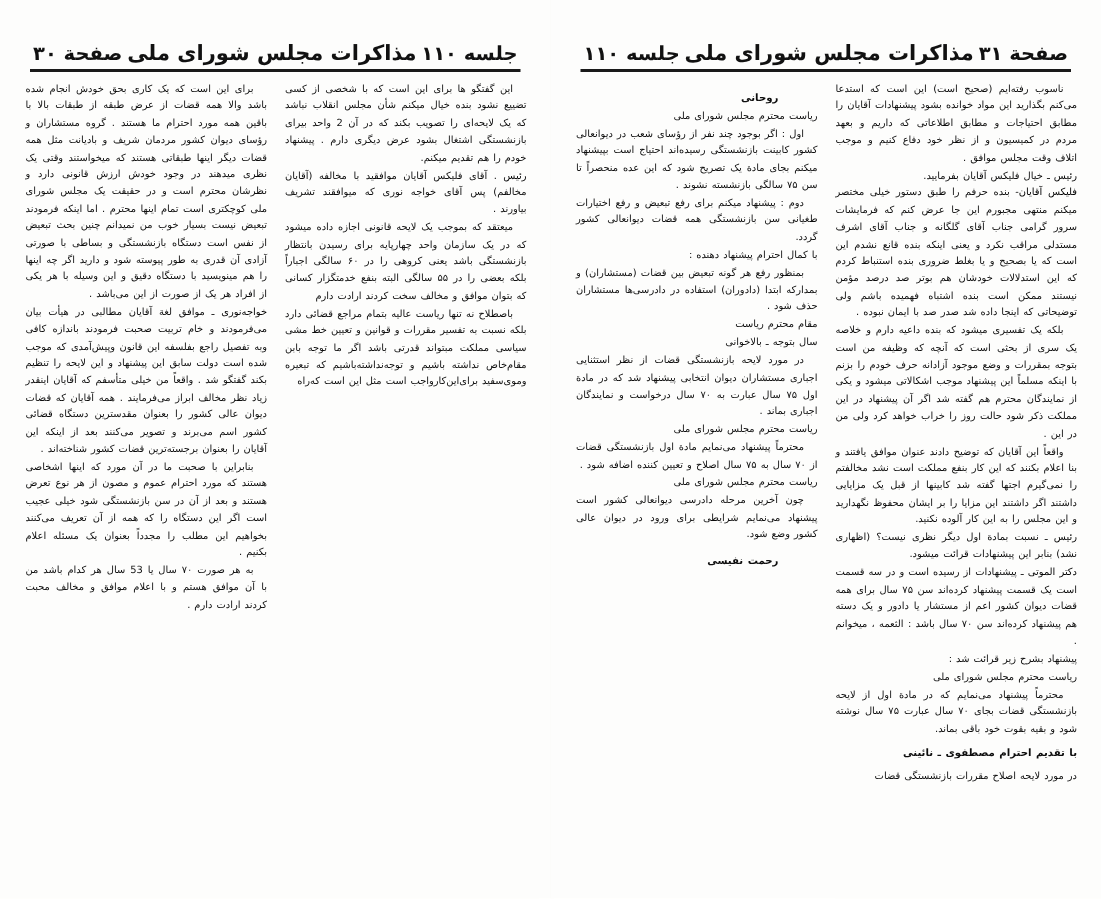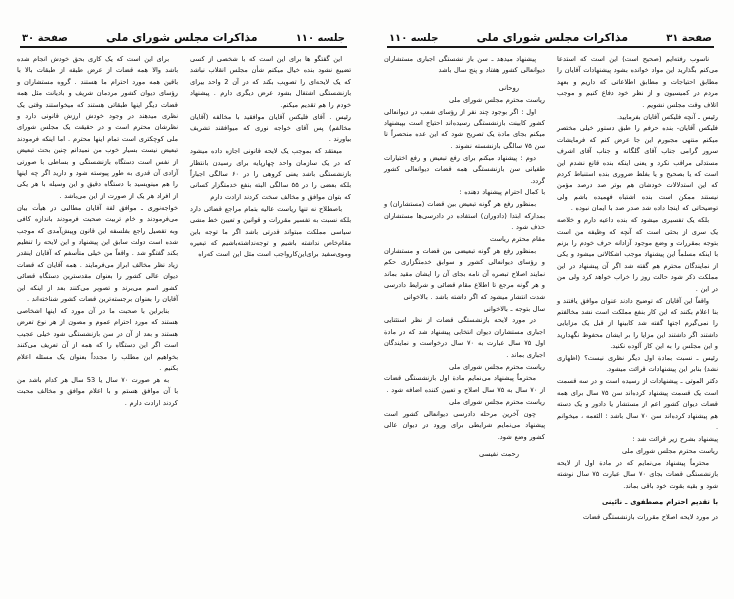--- a/index.html
+++ b/index.html
@@ -34,29 +34,29 @@
     position:relative;
     height:20px;
     display:flex;
     align-items:flex-end;
     justify-content:space-between;
     direction:rtl;
     padding:0 6px 1px 6px;
     box-sizing:border-box;
   }
   .running-head .rh-item{
-    font-size:10px;
+    font-size:13px;
     font-weight:bold;
     color:#111;
     letter-spacing:0.2px;
     white-space:nowrap;
     line-height:1;
   }
   .running-head .rh-title{
-    font-size:11px;
+    font-size:14px;
     font-weight:bold;
   }
   .head-rule{
     height:2px;
     background:#1a1a1a;
     margin:2px 4px 0 4px;
   }
 
   
   .columns{
@@ -88,21 +88,21 @@
   .col p.center{ text-align:right; text-indent:0; }
   .col p.sig{
     text-align:center;
     font-weight:bold;
     font-size:6.8px;
     margin-top:5px;
     margin-bottom:4px;
   }
   .col p.sig-right{
     text-align:center;
-    font-weight:normal;
+    font-weight:bold;
     font-size:6.8px;
     padding-right:26px;
     margin-top:6px;
   }
   .spk{
     font-weight:normal;
     color:#000;
   }
   
   .grain{
@@ -137,44 +137,42 @@
     <div class="running-head">
       <span class="rh-item">صفحة ۳۱</span>
       <span class="rh-item rh-title">مذاکرات مجلس شورای ملی</span>
       <span class="rh-item">جلسه ۱۱۰</span>
     </div>
     <div class="head-rule"></div>
 
     <div class="columns">
 
       <div class="col">
-        <p class="indent">ناسوب رفته‌ایم (صحیح است) این است که استدعا می‌کنم بگذارید این مواد خوانده بشود پیشنهادات آقایان را مطابق احتیاجات و مطابق اطلاعاتی که داریم و بعهد مردم در کمیسیون و از نظر خود دفاع کنیم و موجب اتلاف وقت مجلس نشویم .</p>
-        <p><span class="spk">رئیس</span><span> ـ آنچه فلیکس آقایان بفرمایید.</span></p>
+        <p class="indent">ناسوب رفته‌ایم (صحیح است) این است که استدعا می‌کنم بگذارید این مواد خوانده بشود پیشنهادات آقایان را مطابق احتیاجات و مطابق اطلاعاتی که داریم و بعهد مردم در کمیسیون و از نظر خود دفاع کنیم و موجب اتلاف وقت مجلس موافق .</p>
+        <p><span class="spk">رئیس</span><span> ـ خیال فلیکس آقایان بفرمایید.</span></p>
         <p><span class="spk">فلیکس آقایان</span><span>- بنده حرفم را طبق دستور خیلی مختصر میکنم منتهی مجبورم این جا عرض کنم که فرمایشات سرور گرامی جناب آقای گلگانه و جناب آقای اشرف مستدلی مراقب نکرد و یعنی اینکه بنده قانع نشدم این است که یا بصحیح و یا بغلط ضروری بنده استنباط کردم که این استدلالات خودشان هم بوتر صد درصد مؤمن نیستند ممکن است بنده اشتباه فهمیده باشم ولی توضیحاتی که اینجا داده شد صدر صد با ایمان نبوده .</span></p>
         <p class="indent">بلکه یک تفسیری میشود که بنده داعیه دارم و خلاصه یک سری از بحثی است که آنچه که وظیفه من است بتوجه بمقررات و وضع موجود آزادانه حرف خودم را بزنم با اینکه مسلماً این پیشنهاد موجب اشکالاتی میشود و یکی از نمایندگان محترم هم گفته شد اگر آن پیشنهاد در این مملکت ذکر شود حالت روز را خراب خواهد کرد ولی من در این .</p>
         <p class="indent">واقعاً این آقایان که توضیح دادند عنوان موافق یافتند و بنا اعلام بکنند که این کار بنفع مملکت است نشد مخالفتم را نمی‌گیرم اجتها گفته شد کابینها از قبل یک مزایایی داشتند اگر داشتند این مزایا را بر ایشان محفوظ نگهدارید و این مجلس را به این کار آلوده نکنید.</p>
         <p><span class="spk">رئیس</span><span> ـ نسبت بمادة اول دیگر نظری نیست؟ (اظهاری نشد) بنابر این پیشنهادات قرائت میشود.</span></p>
         <p><span class="spk">دکتر الموتی</span><span> ـ پیشنهادات از رسیده است و در سه قسمت است یک قسمت پیشنهاد کرده‌اند سن ۷۵ سال برای همه قضات دیوان کشور اعم از مستشار یا دادور و یک دسته هم پیشنهاد کرده‌اند سن ۷۰ سال باشد : الثعمه ، میخوانم .</span></p>
         <p class="center">پیشنهاد بشرح زیر قرائت شد :</p>
         <p class="center">ریاست محترم مجلس شورای ملی</p>
         <p class="indent">محترماً پیشنهاد می‌نمایم که در مادة اول از لایحه بازنشستگی قضات بجای ۷۰ سال عبارت ۷۵ سال نوشته شود و بقیه بقوت خود باقی بماند.</p>
         <p class="sig">با تقدیم احترام مصطفوی ـ نائینی</p>
         <p class="center">در مورد لایحه اصلاح مقررات بازنشستگی قضات</p>
       </div>
 
       <div class="col">
-        <p class="indent">پیشنهاد میدهد ـ سن باز نشستگی اجباری مستشاران دیوانعالی کشور هفتاد و پنج سال باشد</p>
         <p class="sig-right">روحانی</p>
         <p class="center">ریاست محترم مجلس شورای ملی</p>
         <p class="indent">اول : اگر بوجود چند نفر از رؤسای شعب در دیوانعالی کشور کابینت بازنشستگی رسیده‌اند احتیاج است بپیشنهاد میکنم بجای مادة یک تصریح شود که این عده منحصراً تا سن ۷۵ سالگی بازنشسته نشوند .</p>
         <p class="indent">دوم : پیشنهاد میکنم برای رفع تبعیض و رفع اختیارات طغیانی سن بازنشستگی همه قضات دیوانعالی کشور گردد.</p>
         <p class="center">با کمال احترام پیشنهاد دهنده :</p>
         <p class="indent">بمنظور رفع هر گونه تبعیض بین قضات (مستشاران) و بمدارکه ابتدا (دادوران) استفاده در دادرسی‌ها مستشاران حذف شود .</p>
         <p class="center">مقام محترم ریاست</p>
-        <p class="indent">بمنظور رفع هر گونه تبعیضی بین قضات و مستشاران و رؤسای دیوانعالی کشور و سوابق خدمتگزاری حکم نمایند اصلاح تبصره آن نامه بجای آن را ایشان مقید بماند و هر گونه مرجع تا اطلاع مقام قضائی و شرایط دادرسی شدت انتشار میشود که اگر داشته باشد . بالاخوانی</p>
         <p class="center">سال بتوجه ـ بالاخوانی</p>
         <p class="indent">در مورد لایحه بازنشستگی قضات از نظر استثنایی اجباری مستشاران دیوان انتخابی پیشنهاد شد که در مادة اول ۷۵ سال عبارت به ۷۰ سال درخواست و نمایندگان اجباری بماند .</p>
         <p class="center">ریاست محترم مجلس شورای ملی</p>
         <p class="indent">محترماً پیشنهاد می‌نمایم مادة اول بازنشستگی قضات از ۷۰ سال به ۷۵ سال اصلاح و تعیین کننده اضافه شود .</p>
         <p class="center">ریاست محترم مجلس شورای ملی</p>
         <p class="indent">چون آخرین مرحله دادرسی دیوانعالی کشور است پیشنهاد می‌نمایم شرایطی برای ورود در دیوان عالی کشور وضع شود.</p>
         <p class="sig-right">رحمت نفیسی</p>
       </div>
     </div>
   </div>

